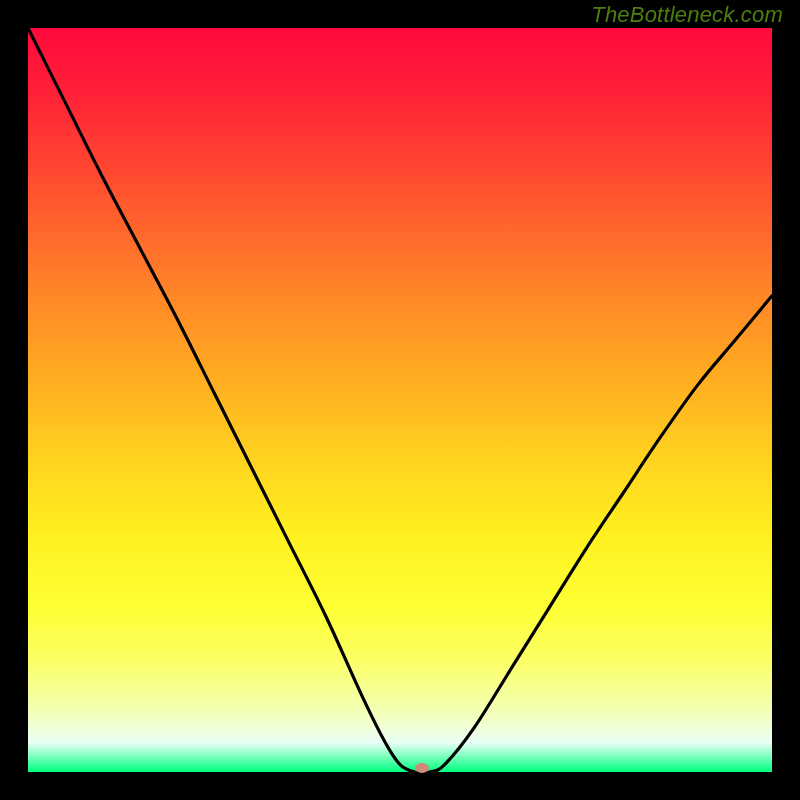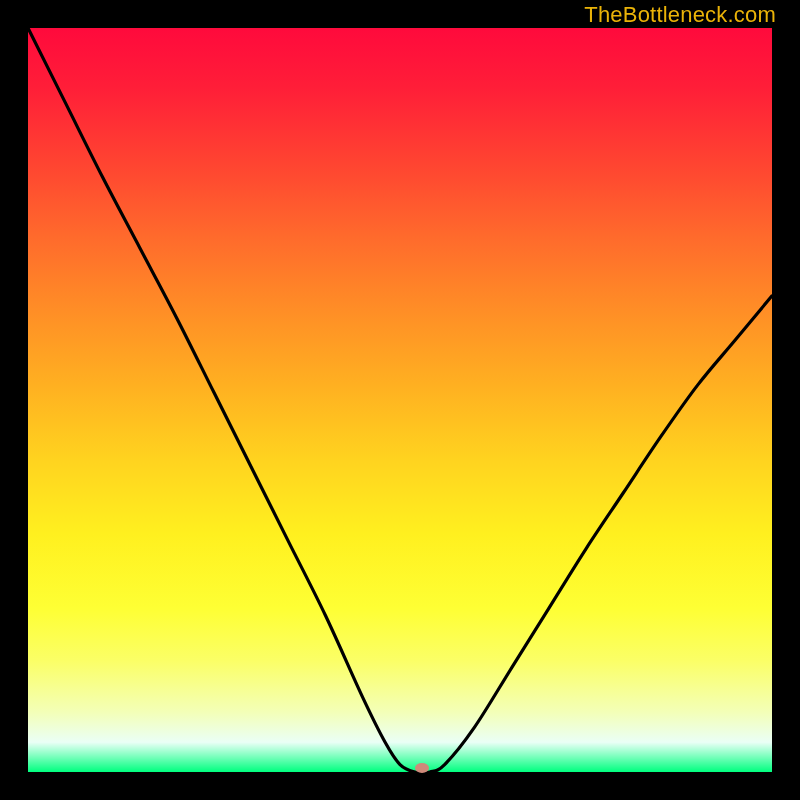--- a/index.html
+++ b/index.html
@@ -13,25 +13,26 @@
   }
   .frame {
     position: relative;
     width: 800px;
     height: 800px;
     background: #000;
   }
   .attribution {
     position: absolute;
     top: 2px;
-    right: 24px;
-    color: #eab308;
+    right: 17px;
+    color: #4d7c0f;
     font-size: 22px;
     font-weight: 500;
     letter-spacing: 0.2px;
+    font-style: italic;
   }
   .plot {
     position: absolute;
     left: 28px;
     top: 28px;
     width: 744px;
     height: 744px;
     background: linear-gradient(to bottom,
       #ff0a3c 0%,
       #ff1e38 8%,

